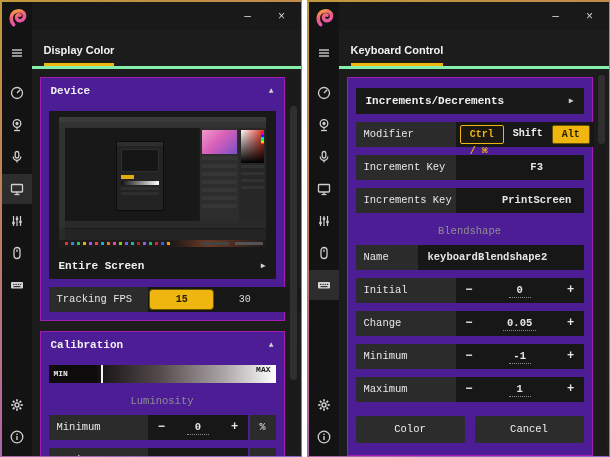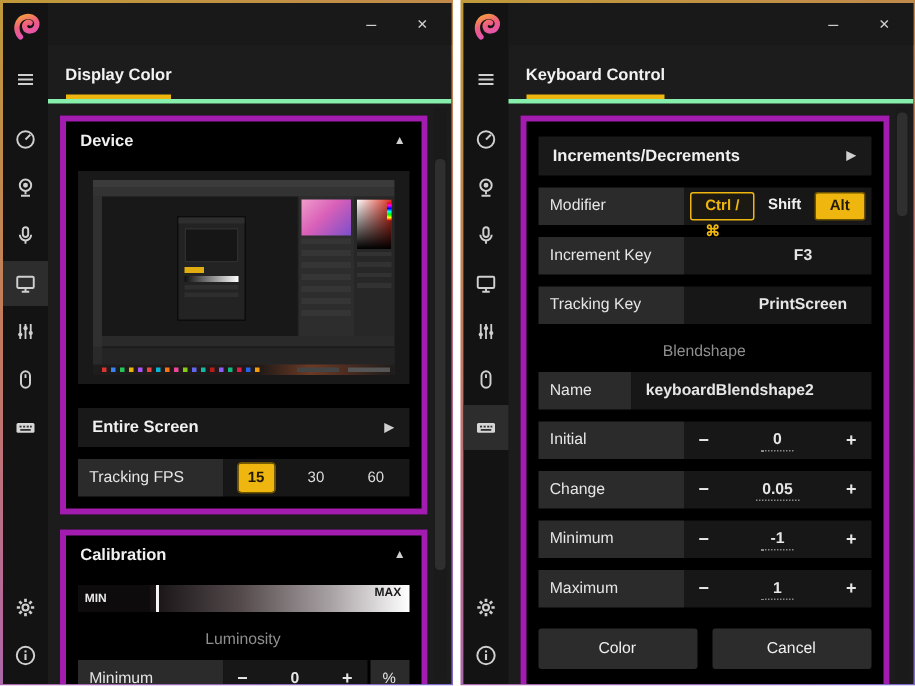--- a/index.html
+++ b/index.html
@@ -28,51 +28,51 @@
   .main { flex:1; display:flex; flex-direction:column; position:relative; min-width:0; }
   .titlebar { height:28px; background:#191919; display:flex; align-items:center;
     justify-content:flex-end; gap:8px; padding-right:6px; flex:0 0 auto; }
   .tb-btn { width:26px; height:20px; display:flex; align-items:center; justify-content:center;
     color:#cfcfcf; font-size:12px; cursor:pointer; }
   .tabbar { padding:10px 0 0 12px; border-bottom:3px solid #86efac; flex:0 0 auto; }
   .tab { display:inline-block; color:#f2f2f2; font-size:11px; font-weight:bold;
     padding-bottom:7px; border-bottom:3px solid #eeb60f; cursor:pointer; }
 
   .content { flex:1; overflow:hidden; position:relative; padding:8px 16px 0 8px; }
-  .panel { border:4px solid #a21caf; background:#000000; padding:0 8px 8px 8px; }
+  .panel { border:1px solid #a21caf; background:#4c1d95; padding:0 8px 8px 8px;font-family:Liberation Mono, monospace; }
   .panel + .panel { margin-top:10px; }
   .sec-head { display:flex; align-items:center; justify-content:space-between;
     padding:7px 2px 6px 2px; color:#f0f0f0; font-size:11px; font-weight:bold; }
   .caret { color:#cfcfcf; font-size:8px; cursor:pointer; }
 
   
   .row { display:flex; align-items:stretch; height:25px; margin-top:8px;
     font-size:10.5px; color:#e6e6e6; }
   .row .lab { width:44%; background:#2b2b2b; display:flex; align-items:center;
     padding-left:8px; flex:0 0 auto; }
   .row .lab.narrow { width:62px; }
   .box { background:#171717; flex:1; display:flex; align-items:center; min-width:0; }
   .stepper { background:#171717; flex:1; display:flex; align-items:center; }
   .st-btn { width:26px; text-align:center; color:#e6e6e6; font-size:12px; cursor:pointer;
     flex:0 0 auto; font-weight:bold; }
   .num { flex:1; text-align:center; font-weight:bold; }
   .num span { display:inline-block; min-width:22px; border-bottom:1px dotted #8a8a8a;
     padding:1px 4px; cursor:text; }
   .unit { width:26px; margin-left:2px; background:#2b2b2b; display:flex; align-items:center;
     justify-content:center; flex:0 0 auto; font-size:10px; }
-  .nav-row { height:26px; margin-top:16px; background:#191919; display:flex;
+  .nav-row { height:26px; margin-top:0; background:#191919; display:flex;
     align-items:center; justify-content:space-between; padding:0 10px; cursor:pointer;
     color:#f0f0f0; font-size:11px; font-weight:bold; }
   .nav-row .chev { color:#cfcfcf; font-size:8px; }
   .group-label { text-align:center; color:#8f8f8f; font-size:10.5px; margin-top:12px; }
 
   
   .seg-wrap { flex:1; background:#171717; display:flex; align-items:center;
     justify-content:space-around; padding:2px; }
-  .seg { width:24px; height:19px; line-height:19px; text-align:center; color:#dedede;
+  .seg { width:63px; height:19px; line-height:19px; text-align:center; color:#dedede;
     font-size:10px; cursor:pointer; border-radius:2px; }
   .seg.sel { background:#eeb60f; color:#241a00; font-weight:bold; outline:1px solid #6b5200; }
 
   
   .mod-box { flex:1; background:#171717; display:flex; align-items:center;
     justify-content:space-between; padding:0 4px; }
   .mbtn { height:19px; line-height:17px; padding:0 9px; border-radius:2px; font-size:10px;
     font-weight:bold; cursor:pointer; }
   .mbtn.outline { border:1px solid #eeb60f; color:#eeb60f; background:#1c1812; }
   .mbtn.plain { color:#f0f0f0; }
@@ -458,21 +458,21 @@
             <div class="mbtn fill">Alt</div>
           </div>
         </div>
         <div class="row">
           <div class="lab">Increment Key</div>
           <div class="box">
                 <span class="val-center">F3</span>
               </div>
         </div>
         <div class="row">
-          <div class="lab">Tracking Key</div>
+          <div class="lab">Increments Key</div>
           <div class="box">
                 <span class="val-center">PrintScreen</span>
               </div>
         </div>
         <div class="group-label">Blendshape</div>
         <div class="row">
           <div class="lab narrow">Name</div>
           <div class="box">
                 <span class="name-val">keyboardBlendshape2</span>
               </div>

